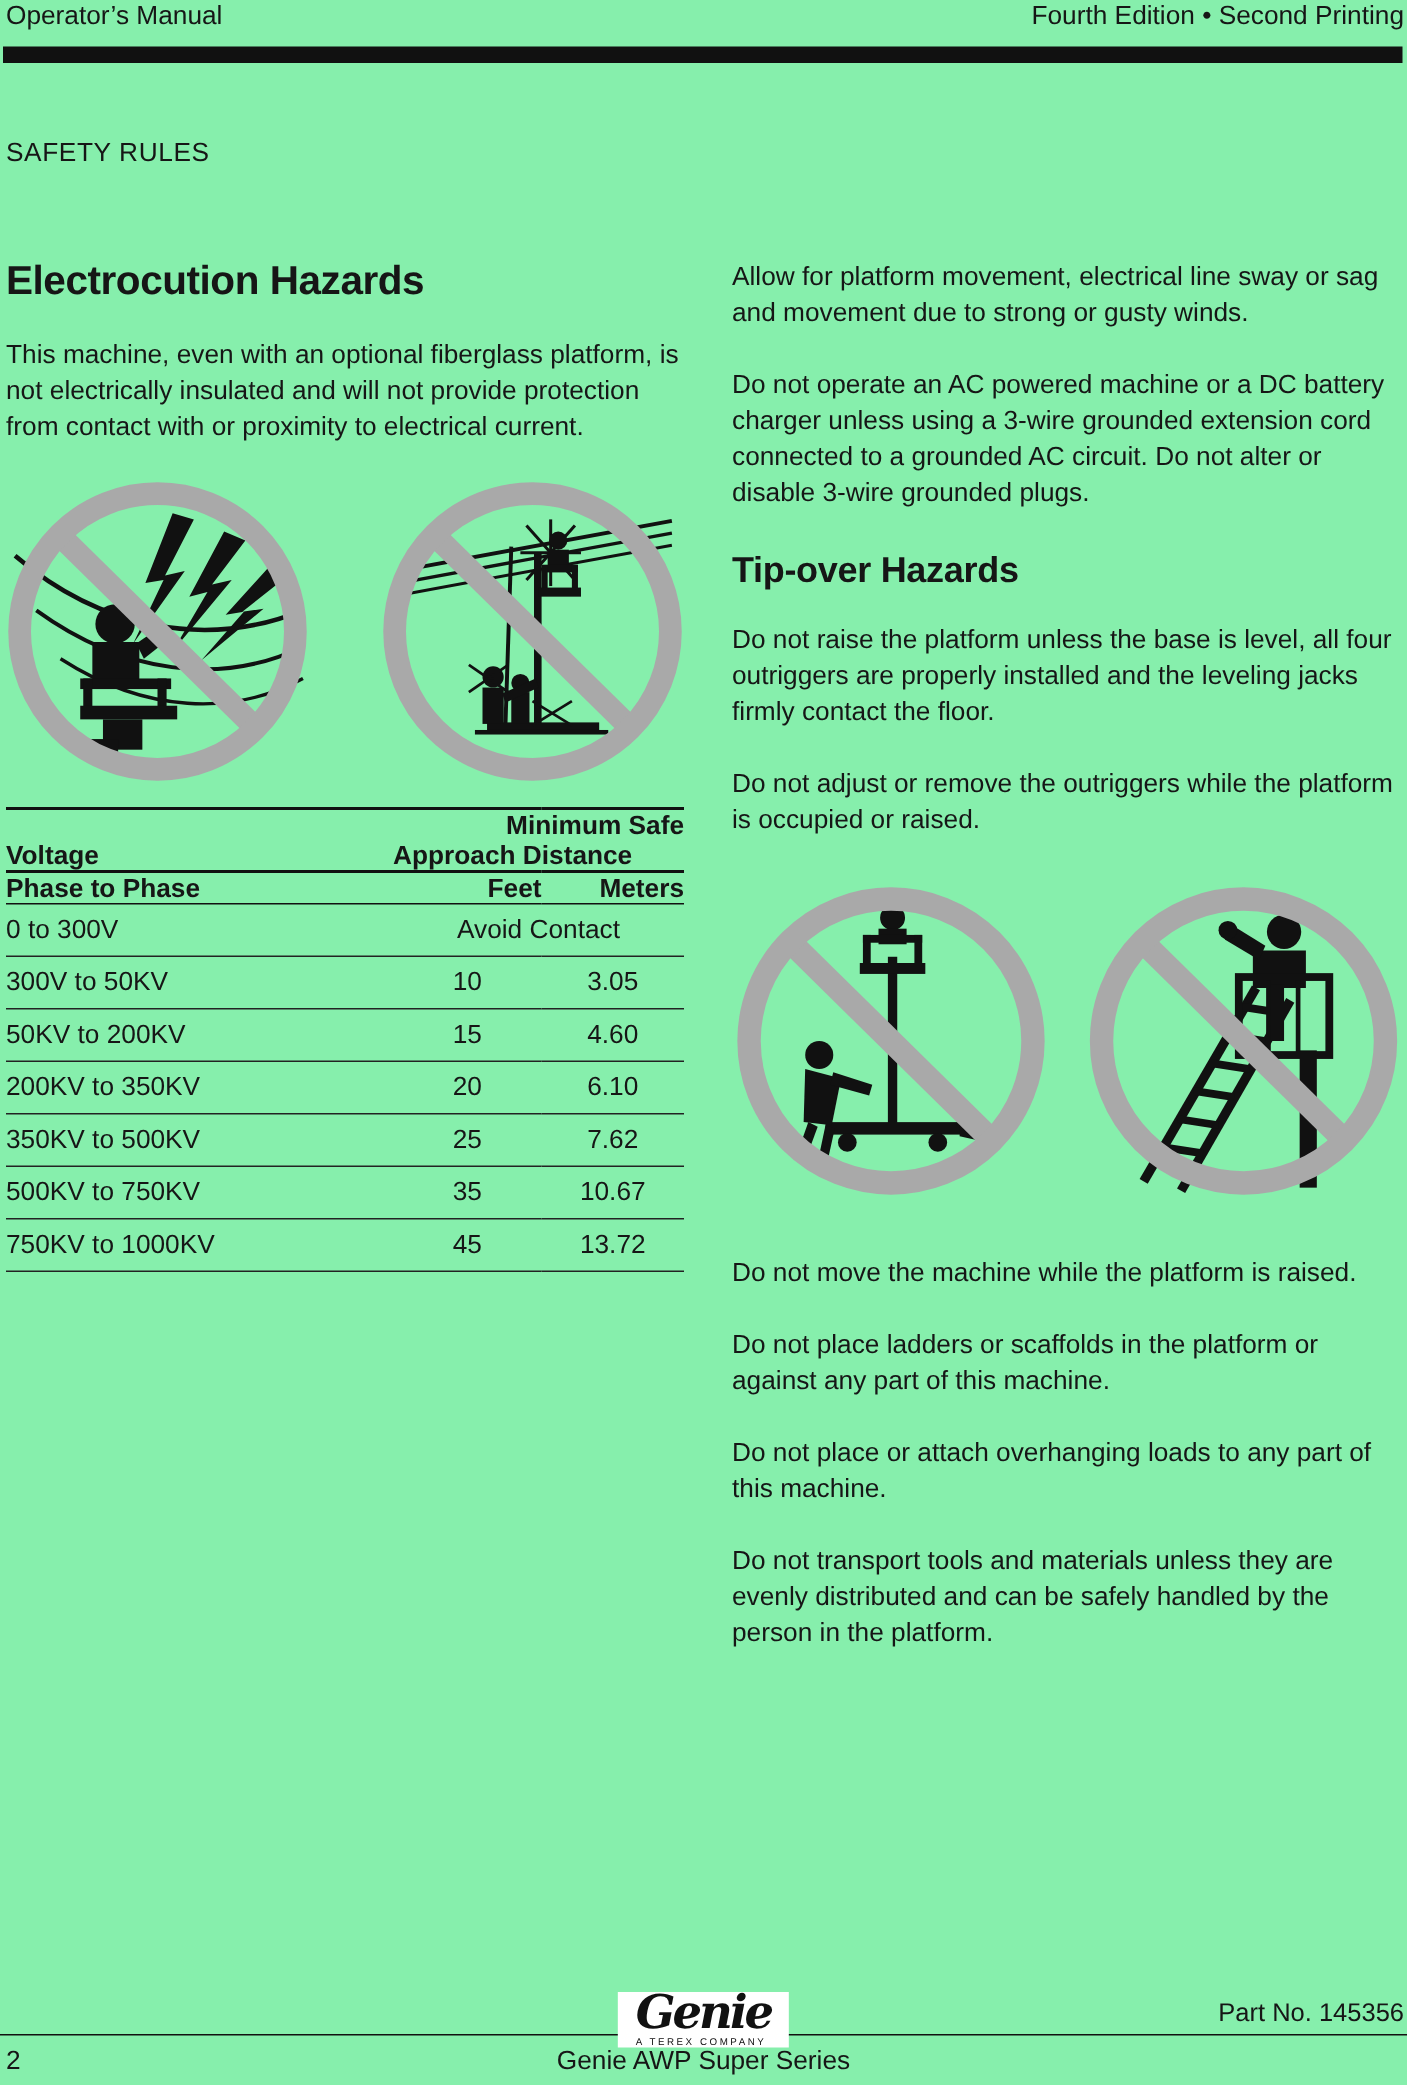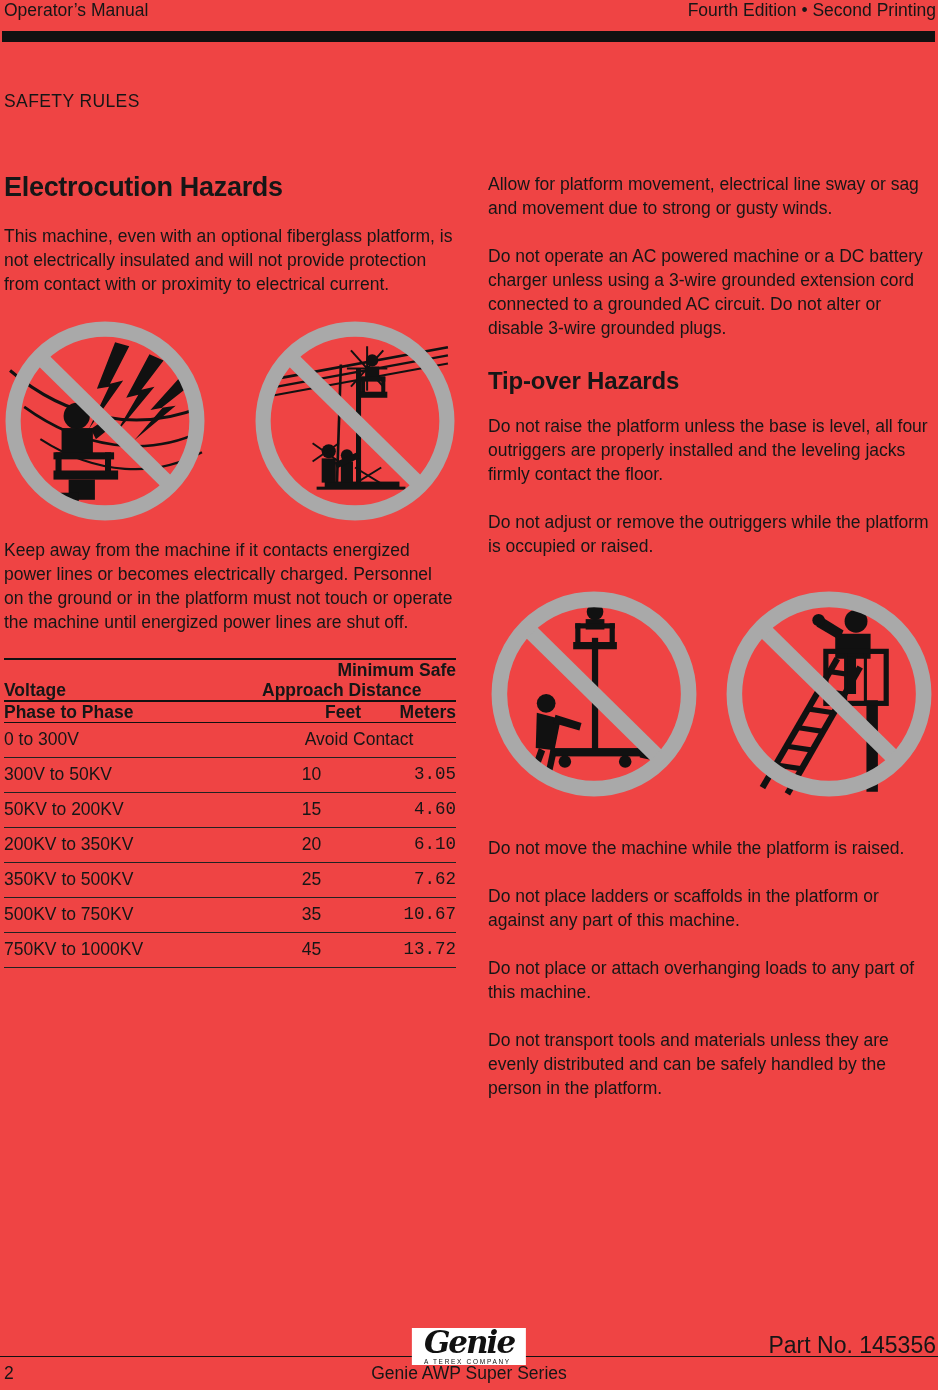--- a/index.html
+++ b/index.html
@@ -1,17 +1,17 @@
 <!DOCTYPE html>
 <html><head>
 <meta charset="utf-8">
 <style>
   html,body{margin:0;padding:0;background:#ffffff;}
   .page{
-    position:relative;width:938px;height:1390px;background:#ef4444;overflow:hidden;
+    position:relative;width:938px;height:1390px;background:#86efac;overflow:hidden;
     font-family:"Liberation Sans",sans-serif;color:#161616;
     -webkit-font-smoothing:antialiased;
   }
   
   .hdr-left{position:absolute;left:4px;top:0px;font-size:17.5px;}
   .hdr-right{position:absolute;right:2px;top:0px;font-size:17.5px;}
   .bar{position:absolute;left:2px;right:3px;top:31px;height:11px;background:#111;}
   .section-label{position:absolute;left:4px;top:91px;font-size:17.5px;letter-spacing:.4px;}
   
   .col{position:absolute;top:165px;font-size:17.5px;line-height:24px;}
@@ -29,30 +29,30 @@
   table.vtable{width:452px;border-collapse:collapse;margin-top:12px;table-layout:fixed;}
   table.vtable td,table.vtable th{font-size:17.5px;line-height:20px;padding:0;vertical-align:bottom;text-align:left;}
   .t-top td{border-top:2.5px solid #111;}
   .t-gh td{padding-top:9px;}
   .t-gh .r, .t-cols .r{text-align:right;}
   .t-hd td{padding-bottom:4px;border-bottom:2.5px solid #111;}
   .t-cols td{padding:4px 0 5px;border-bottom:1.5px solid #111;font-weight:bold;}
   .t-cols .c{text-align:right;}
   tr.vrow td{padding:6px 0 8px;border-bottom:1.2px solid #222;}
   tr.vrow .c{text-align:center;}
-  tr.vrow .r{text-align:right;font-family:Liberation Mono, monospace;}
+  tr.vrow .r{text-align:center;}
   .b{font-weight:bold;}
   
   .footer-rule{position:absolute;left:0;right:0;top:1356px;border-top:1.4px solid #111;}
   .genie{position:absolute;left:50%;top:1328px;transform:translateX(-50%);background:#fff;padding:0 12px;text-align:left;z-index:2;}
   .genie .word{font-family:"DejaVu Serif",serif;font-style:italic;font-weight:bold;font-size:31px;line-height:29px;letter-spacing:-2px;color:#111;}
   .genie .sub{font-size:6.5px;letter-spacing:1.7px;color:#111;margin-top:1px;}
   .foot-left{position:absolute;left:4px;top:1363px;font-size:17.5px;}
   .foot-center{position:absolute;left:0;right:0;top:1363px;text-align:center;font-size:17.5px;}
-  .foot-right{position:absolute;right:2px;top:1332px;font-size:23px;text-align:center;}
+  .foot-right{position:absolute;right:2px;top:1332px;font-size:17px;text-align:center;}
 </style>
 </head>
 <body>
 
 <div class="page">
 
   <div class="hdr-left">Operator’s Manual</div>
   <div class="hdr-right">Fourth Edition • Second Printing</div>
   <div class="bar"></div>
   <div class="section-label">SAFETY RULES</div>
@@ -120,21 +120,20 @@
           <path d="M58,122 L84,140"></path>
             <path d="M84,122 L58,140"></path>
           <path d="M100,146 L126,162"></path>
             <path d="M126,146 L100,162"></path>
         </g>
         <line x1="37" y1="38" x2="163" y2="162" stroke="#a9a9a9" stroke-width="15"></line>
         <circle cx="100" cy="100" r="91" fill="none" stroke="#a9a9a9" stroke-width="15"></circle>
       </svg>
     </div>
 
-    <p>Keep away from the machine if it contacts energized power lines or becomes electrically charged. Personnel on the ground or in the platform must not touch or operate the machine until energized power lines are shut off.</p>
 
     <table class="vtable">
       <colgroup>
           <col style="width:258px">
           <col style="width:99px">
           <col style="width:95px">
         </colgroup>
       <tbody>
           <tr class="t-top t-gh">
         <td></td>

